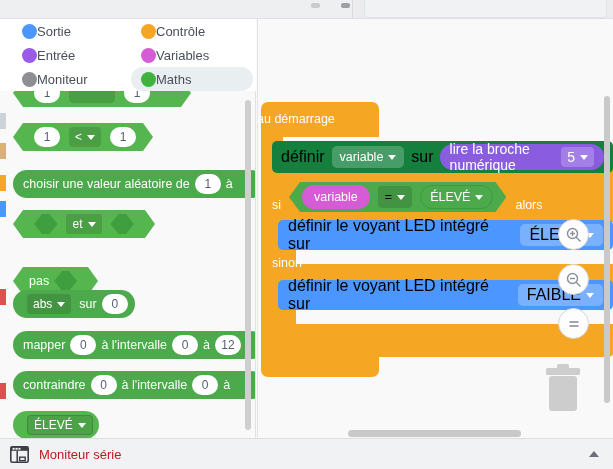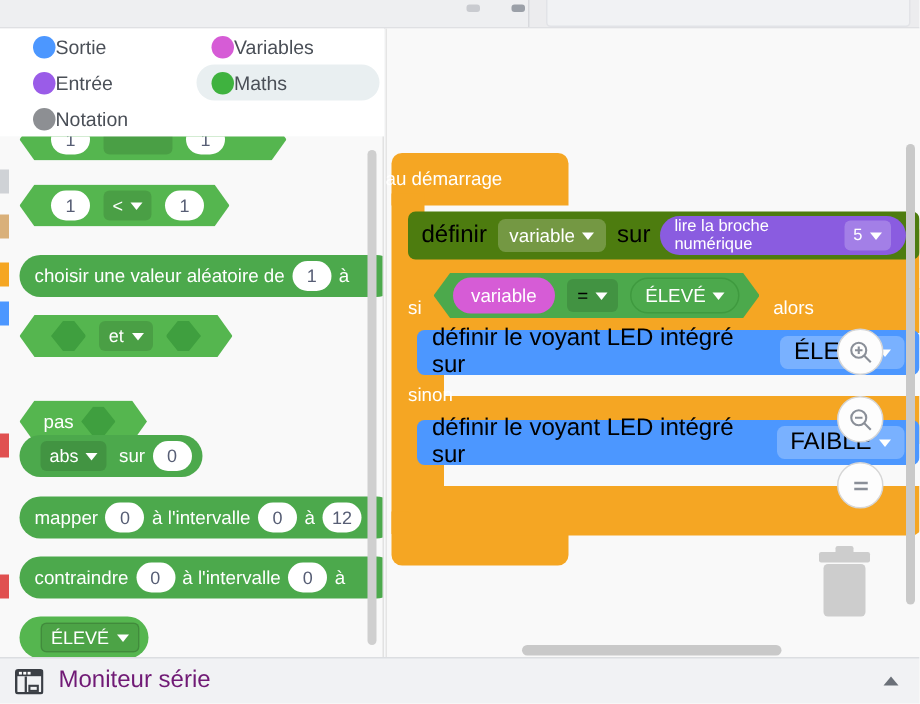--- a/index.html
+++ b/index.html
@@ -65,29 +65,29 @@
                 background: #cfcfcf; border-radius: 3px; }
 
   
   .workspace { position: absolute; left: 257px; top: 19px; width: 356px; height: 419px;
                background: #f9f9f9; border-left: 1px solid #e5e5e5; overflow: hidden; }
   .hat-label { position: absolute; left: 257px; top: 112px; font-size: 12.5px; color: #fff; z-index: 6; }
 
   .orange-body { position: absolute; background: #f5a623; }
 
   
-  .setblk { position: absolute; left: 272px; top: 141px; height: 32px; background: #4d7c0f;
+  .setblk { position: absolute; left: 272px; top: 141px; height: 32px; background: #15803d;
             border-radius: 5px; display: flex; align-items: center; padding: 0 9px; z-index: 5; }
   .drop-pill { background: rgba(255,255,255,.22); border-radius: 5px; height: 22px;
                display: inline-flex; align-items: center; padding: 0 8px; font-size: 12.5px;
                color: #fff; margin: 0 7px; }
   
   .reporter-purple { background: #8a5ce0; border-radius: 16px; height: 26px;
                      display: inline-flex; align-items: center; padding: 0 10px;
-                     font-size: 11px; color: #fff; margin-left: 6px; }
+                     font-size: 14px; color: #fff; margin-left: 6px; }
   .inner-drop { background: rgba(255,255,255,.22); border-radius: 4px; height: 20px;
                 display: inline-flex; align-items: center; padding: 0 6px; margin-left: 7px; }
 
   
   .ifrow { position: absolute; left: 272px; top: 182px; height: 30px;
            display: flex; align-items: flex-end; z-index: 5; }
   .green-hex { height: 30px; background: #4ca94c; display: flex; align-items: center;
                padding: 0 13px;
                clip-path: polygon(11px 0, calc(100% - 11px) 0, 100% 50%, calc(100% - 11px) 100%, 11px 100%, 0 50%); }
   .var-pill { background: #d65cd6; border-radius: 14px; height: 24px; display: inline-flex;
@@ -118,21 +118,21 @@
   
   .ws-hscroll { position: absolute; left: 348px; top: 430px; width: 173px; height: 7px;
                 background: #c9c9c9; border-radius: 4px; z-index: 15; }
   .ws-vscroll { position: absolute; left: 604px; top: 96px; width: 6px; height: 307px;
                 background: #c9c9c9; border-radius: 3px; z-index: 15; }
 
   
   .bottombar { position: absolute; left: 0; top: 438px; width: 613px; height: 31px;
                background: #f1f2f4; border-top: 1px solid #dcdee1;
                display: flex; align-items: center; }
-  .sm-label { font-size: 16px; color: #701a75; margin-left: 10px; }
+  .sm-label { font-size: 13px; color: #b91c1c; margin-left: 10px; }
   .sm-caret { position: absolute; right: 14px; width: 0; height: 0;
               border-left: 5px solid transparent; border-right: 5px solid transparent;
               border-bottom: 6px solid #6b7078; }
 </style>
 </head>
 <body>
 
 <div id="app">
 
   <div class="topstrip">
@@ -148,24 +148,28 @@
       <div class="legend-row">
         <span class="legend-dot" style="background:#4c97ff"></span>
         <span class="legend-label">Sortie</span>
       </div>
       <div class="legend-row">
         <span class="legend-dot" style="background:#9a5ce8"></span>
         <span class="legend-label">Entrée</span>
       </div>
       <div class="legend-row">
         <span class="legend-dot" style="background:#8d8f93"></span>
-        <span class="legend-label">Notation</span>
+        <span class="legend-label">Moniteur</span>
       </div>
     </div>
     <div class="legend-col" style="left:131px; width:122px;">
+      <div class="legend-row">
+        <span class="legend-dot" style="background:#f5a623"></span>
+        <span class="legend-label">Contrôle</span>
+      </div>
       <div class="legend-row">
         <span class="legend-dot" style="background:#d65cd6"></span>
         <span class="legend-label">Variables</span>
       </div>
       <div class="legend-row sel">
         <span class="legend-dot" style="background:#3fb23f"></span>
         <span class="legend-label">Maths</span>
       </div>
     </div>
   </div>

